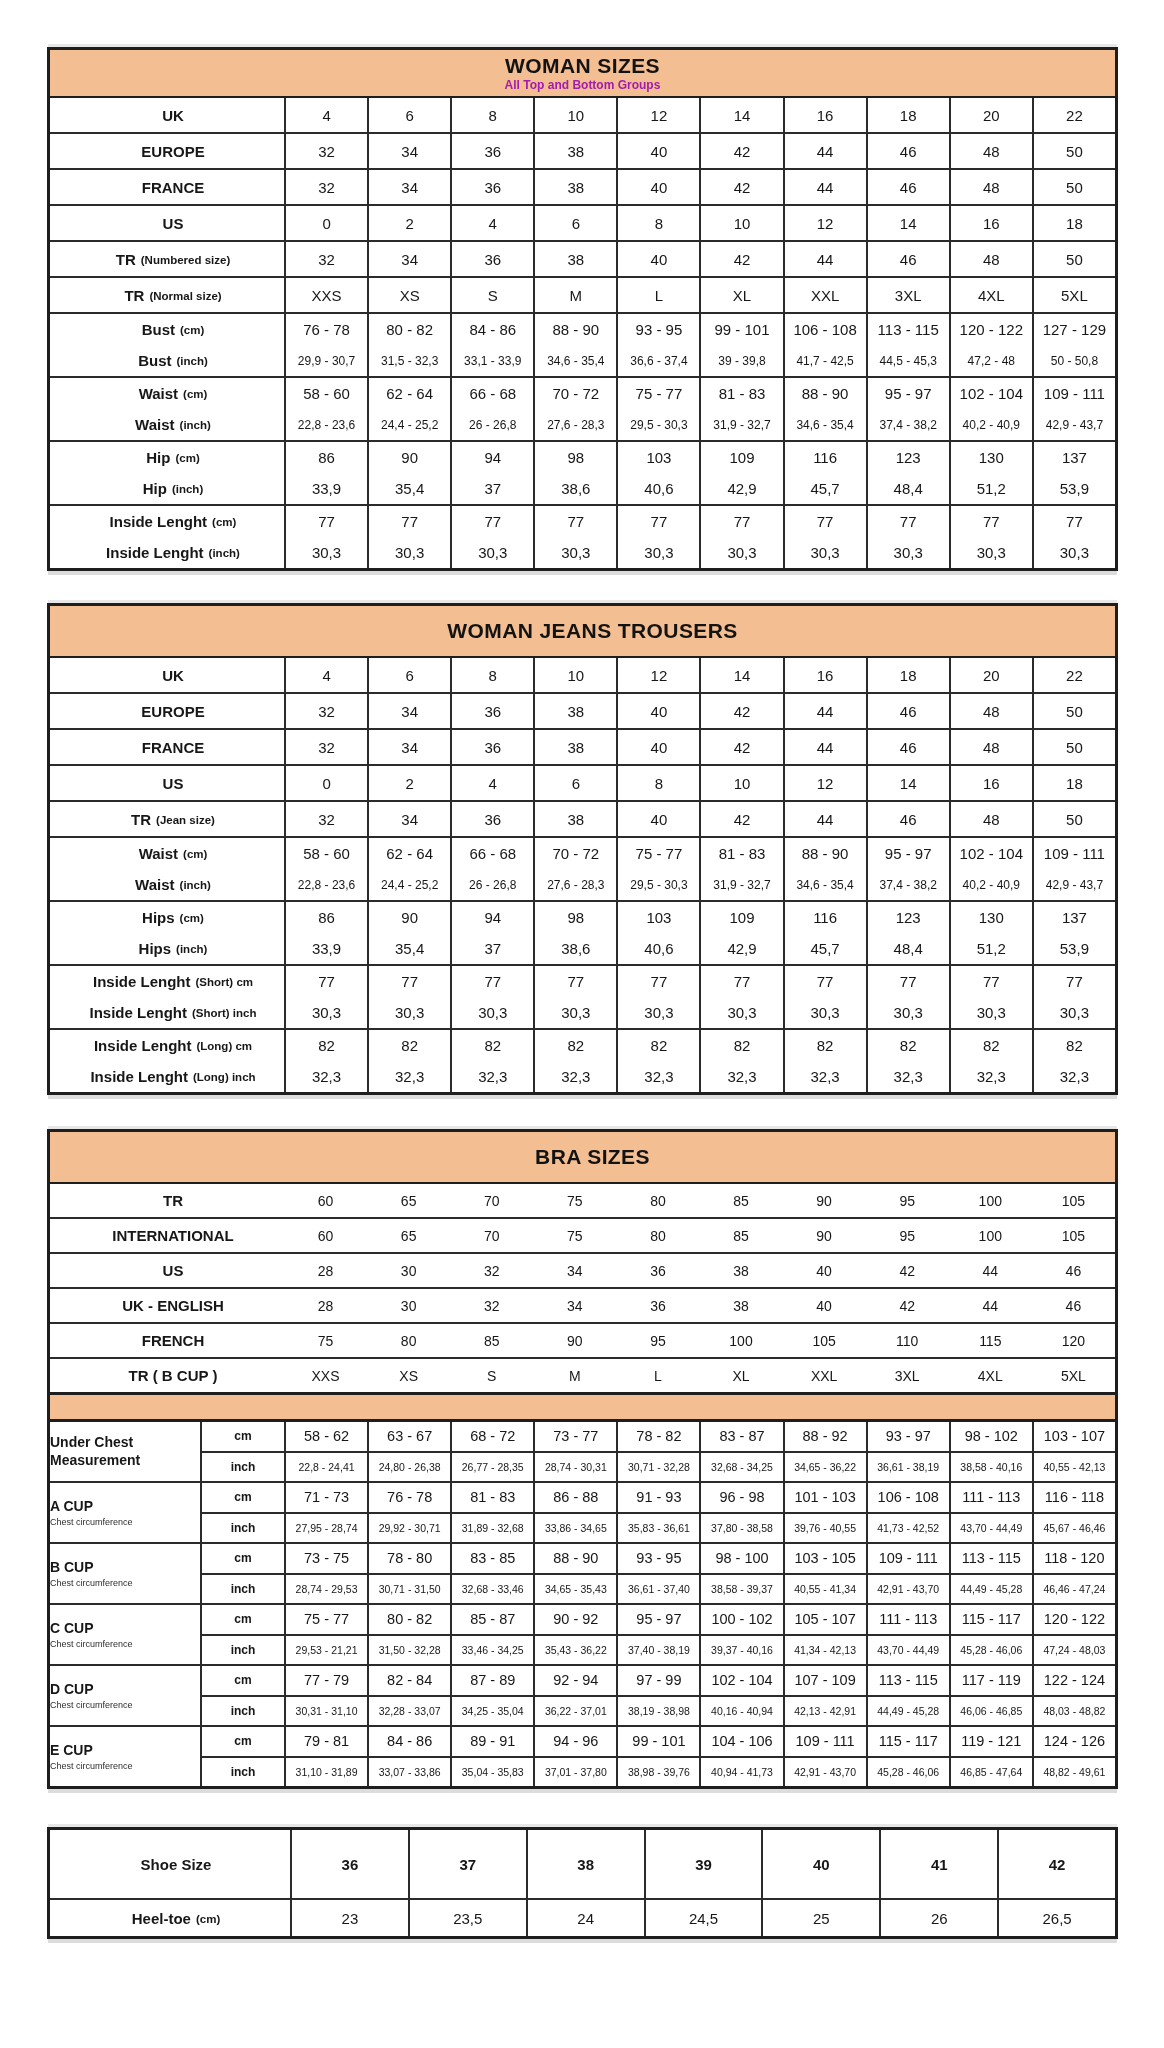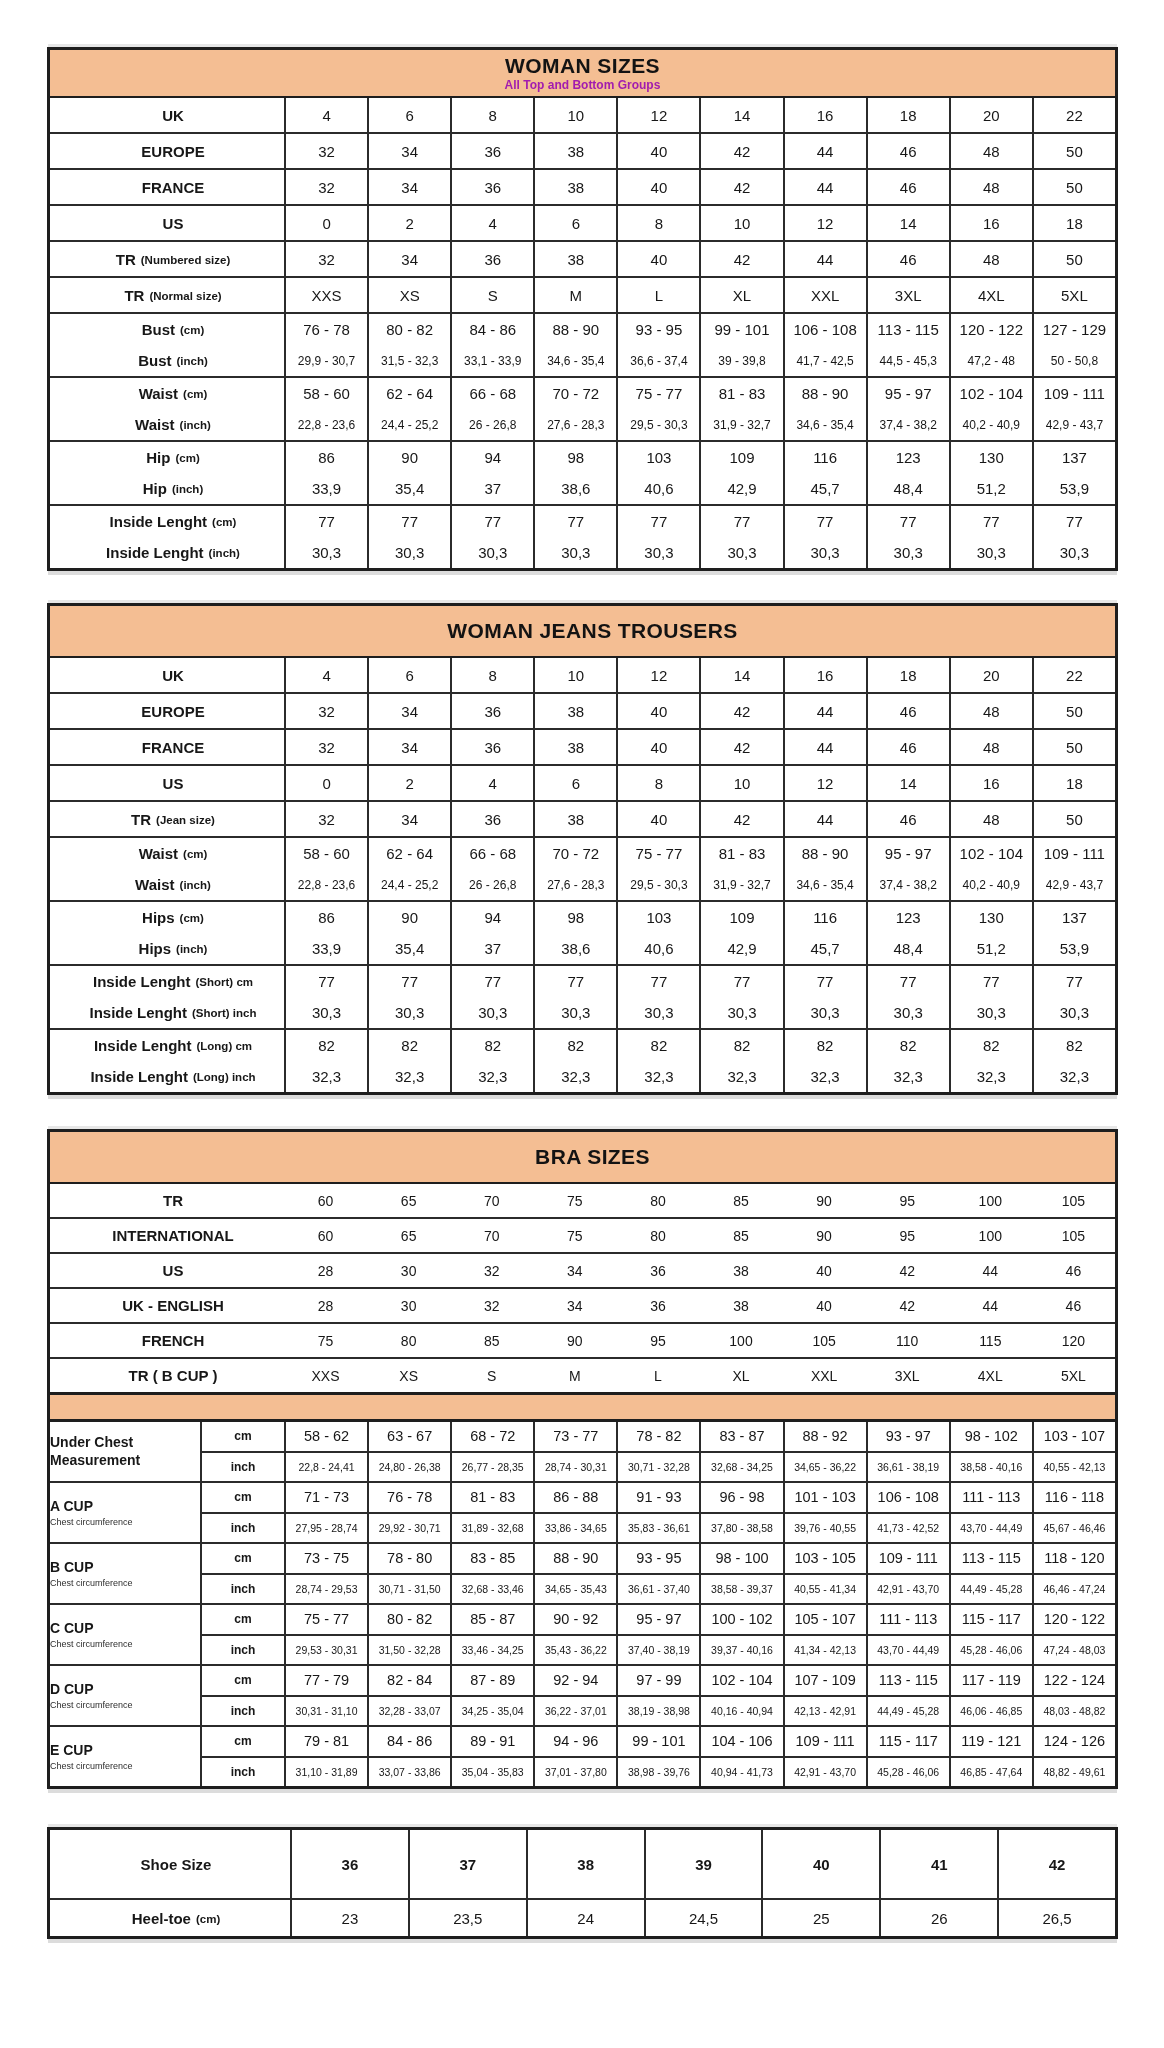--- a/index.html
+++ b/index.html
@@ -785,21 +785,21 @@
               <div class="ccell">90 - 92</div>
               <div class="ccell">95 - 97</div>
               <div class="ccell">100 - 102</div>
               <div class="ccell">105 - 107</div>
               <div class="ccell">111 - 113</div>
               <div class="ccell">115 - 117</div>
               <div class="ccell">120 - 122</div>
             </div>
             <div class="crow sm">
               <div class="unit-cell">inch</div>
-              <div class="ccell">29,53 - 30,31</div>
+              <div class="ccell">29,53 - 21,21</div>
               <div class="ccell">31,50 - 32,28</div>
               <div class="ccell">33,46 - 34,25</div>
               <div class="ccell">35,43 - 36,22</div>
               <div class="ccell">37,40 - 38,19</div>
               <div class="ccell">39,37 - 40,16</div>
               <div class="ccell">41,34 - 42,13</div>
               <div class="ccell">43,70 - 44,49</div>
               <div class="ccell">45,28 - 46,06</div>
               <div class="ccell">47,24 - 48,03</div>
             </div>

